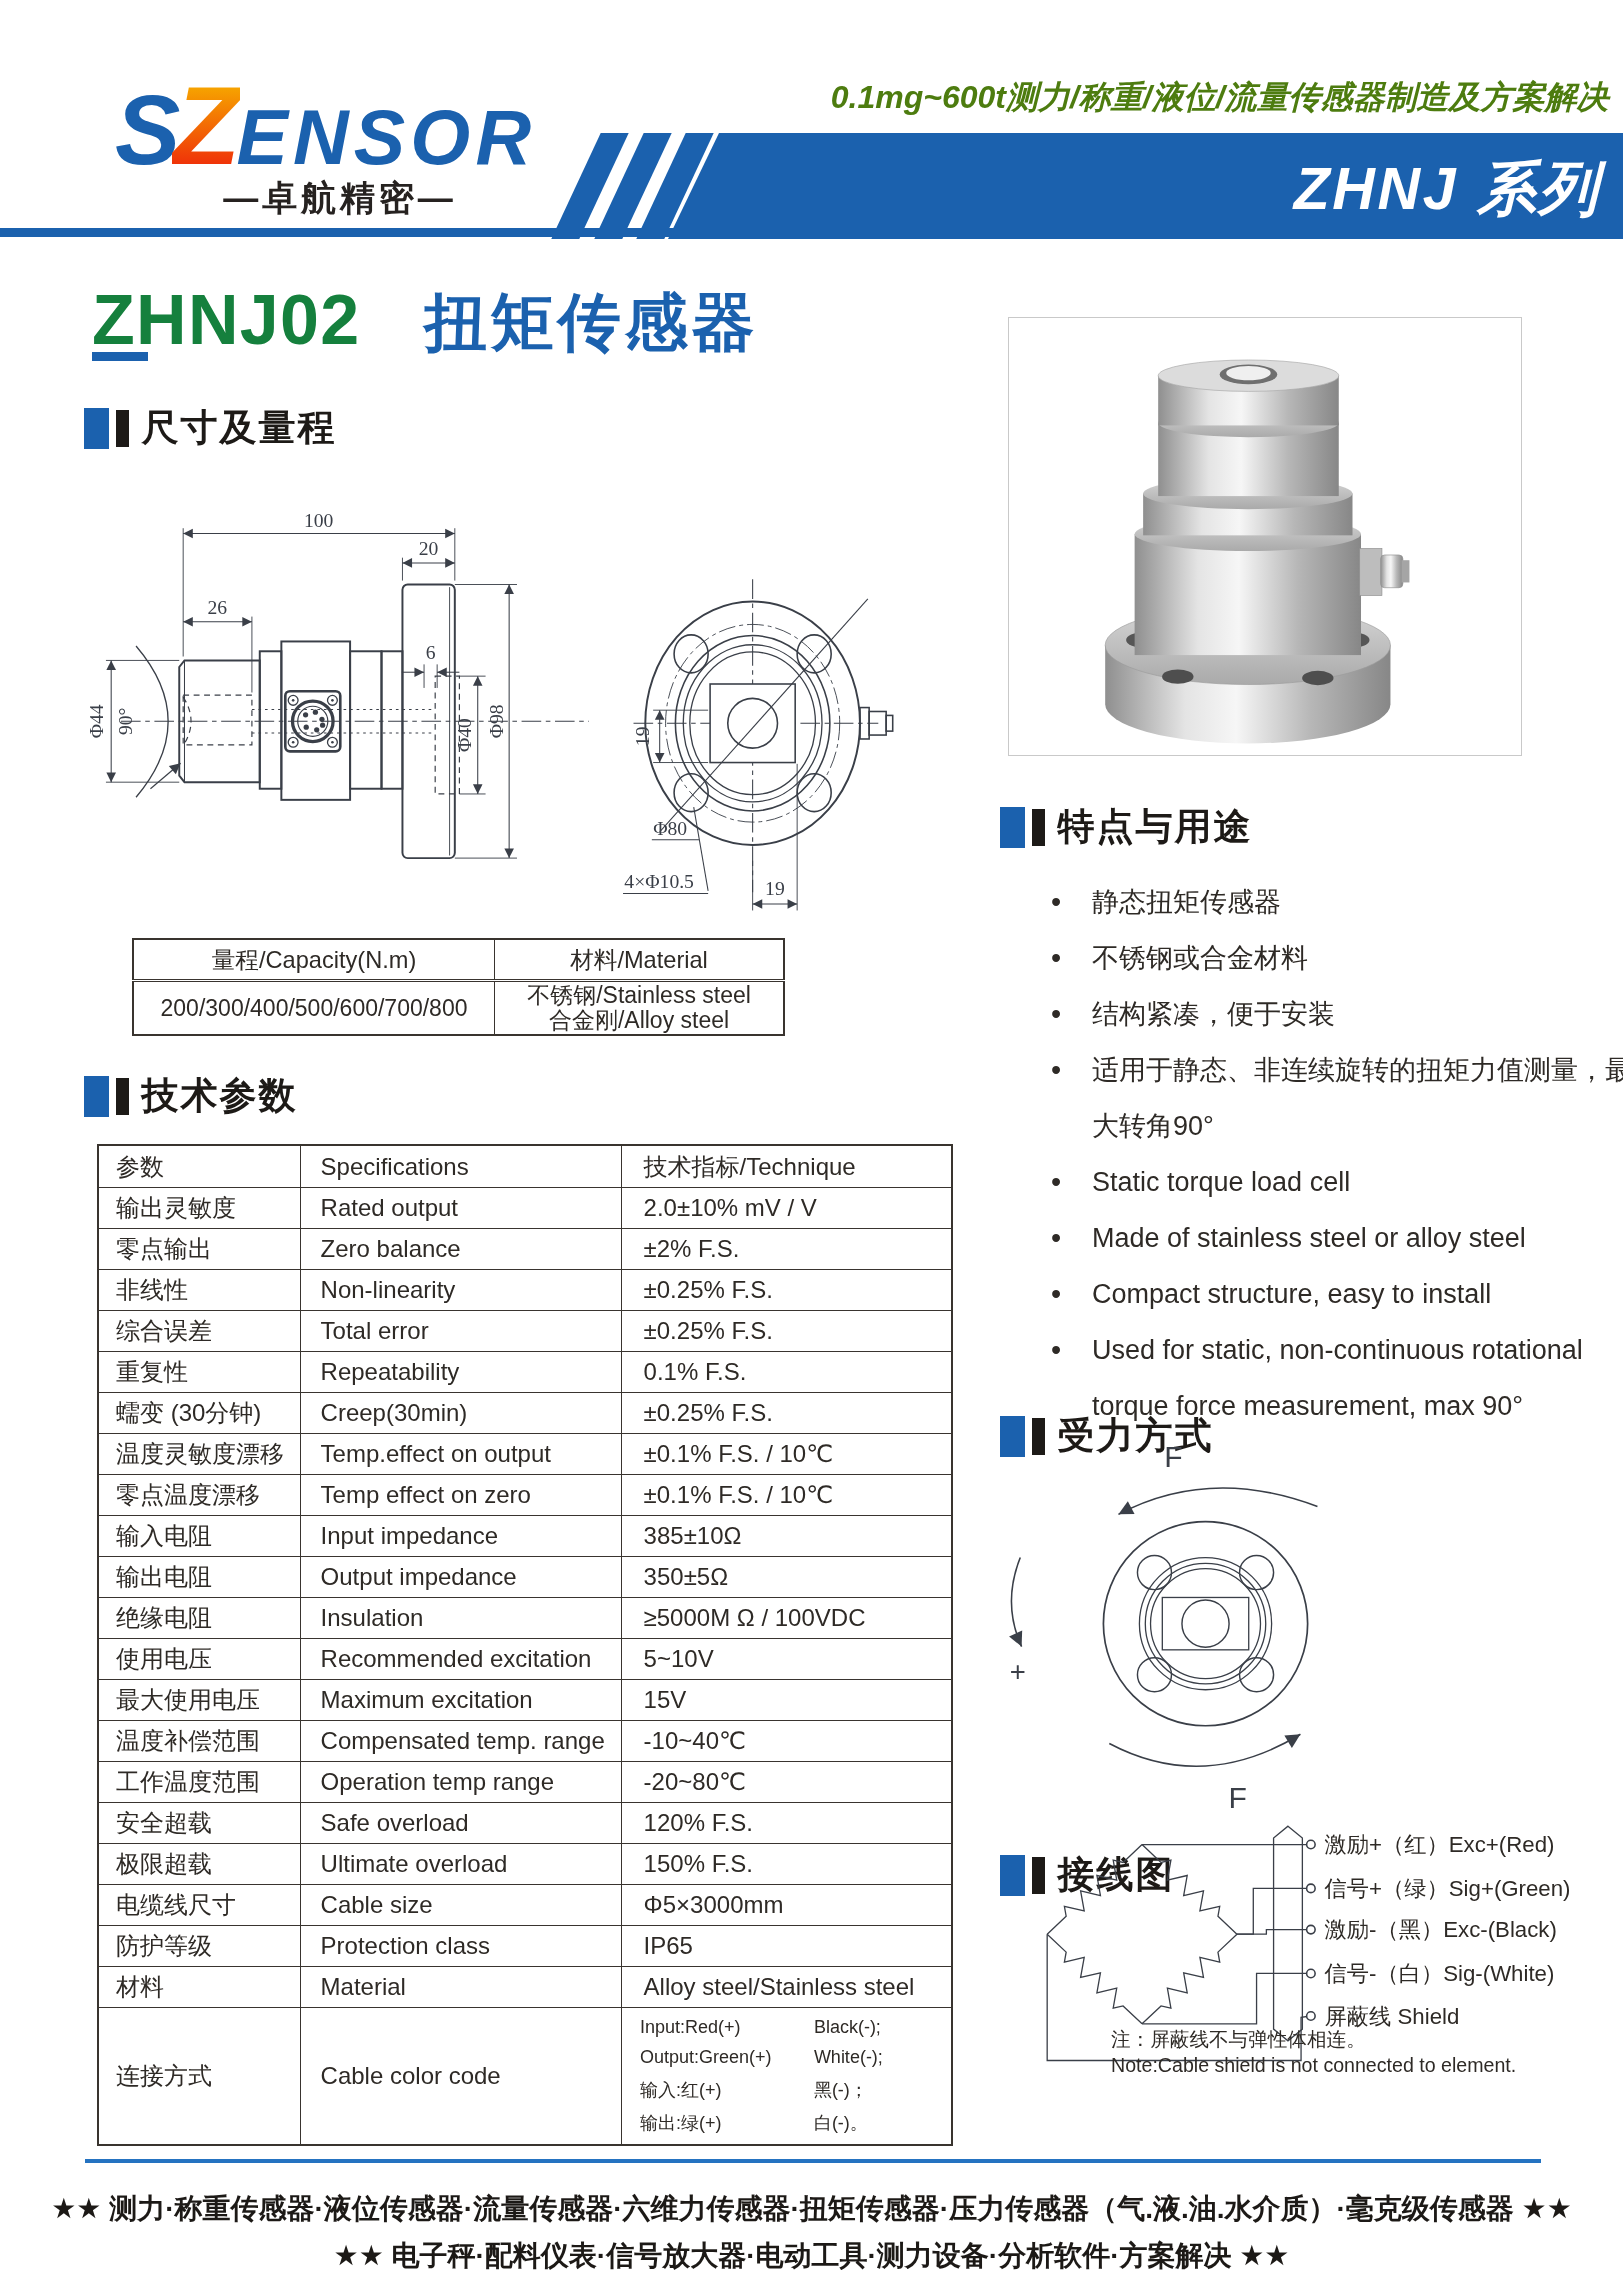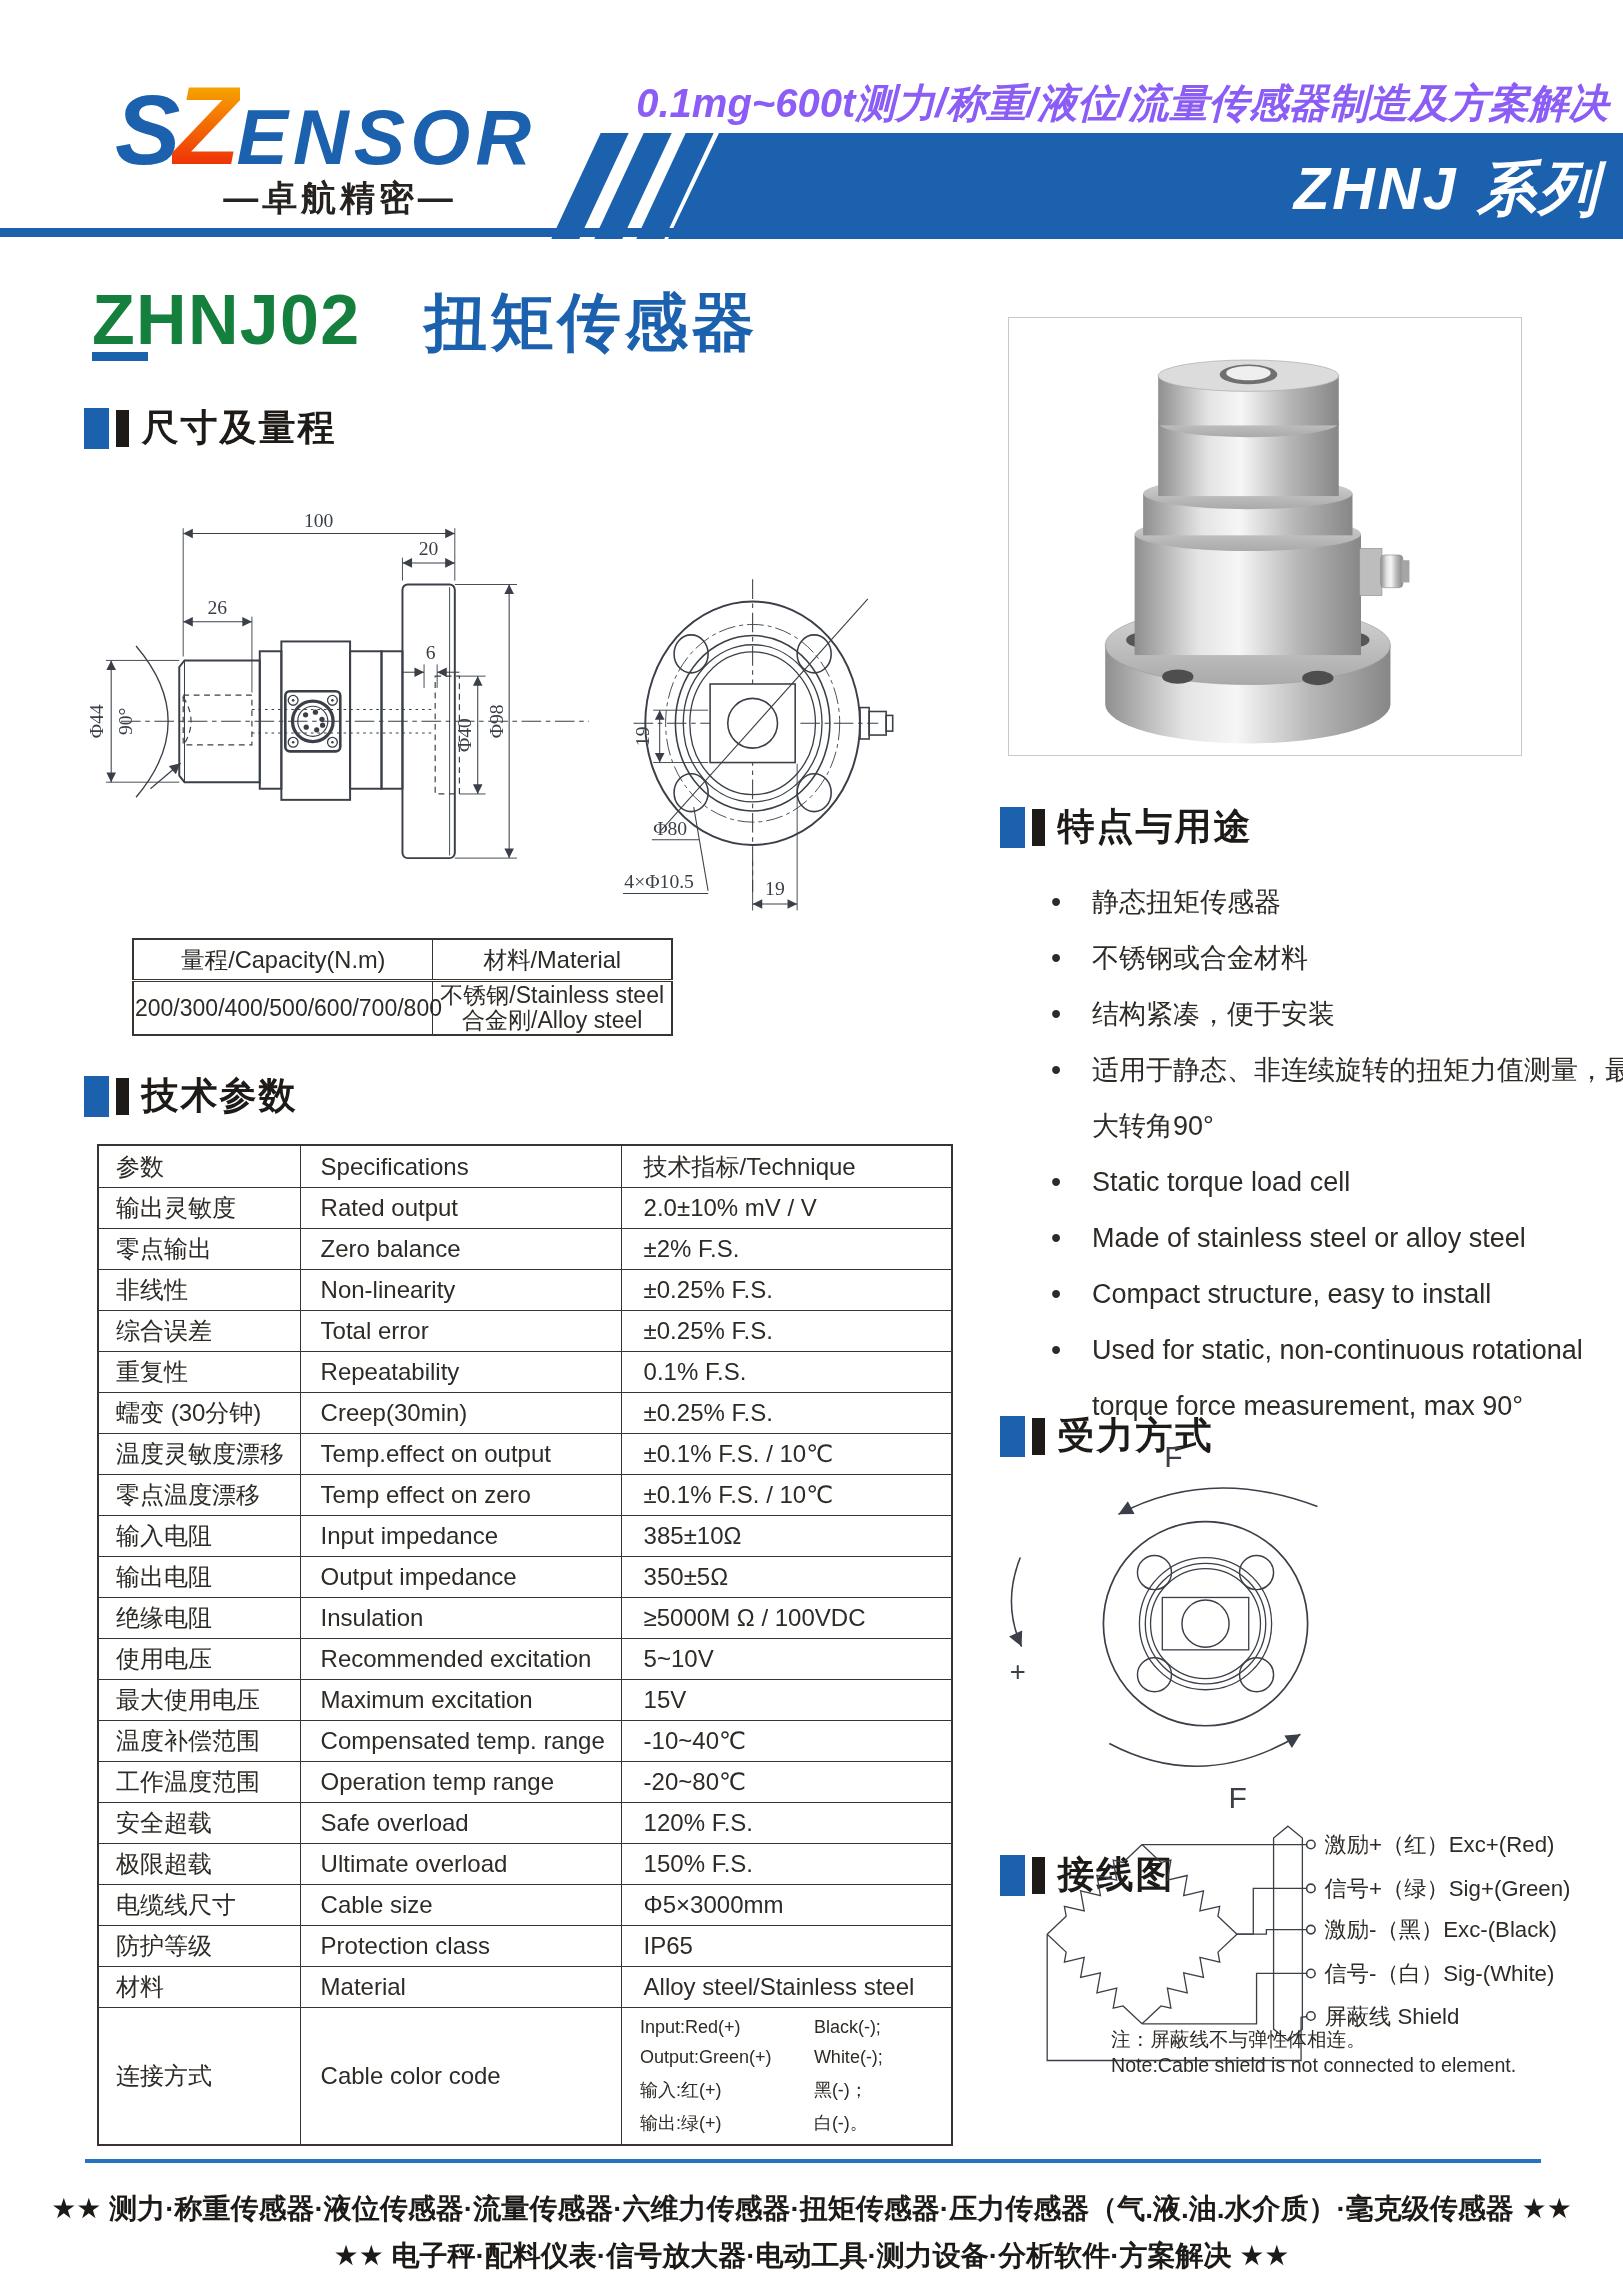--- a/index.html
+++ b/index.html
@@ -8,21 +8,21 @@
   .abs{position:absolute;}
 
   
   .logo-line{position:absolute;left:115px;top:71px;white-space:nowrap;font-style:italic;font-weight:bold;line-height:1;}
   .lg-s{font-size:98px;color:#1b61ae;letter-spacing:1.3px;}
   .lg-z{font-size:111px;color:#f07205;margin-left:-9.2px;background:linear-gradient(180deg,#f6a100 20%,#ef2b09 85%);
         -webkit-background-clip:text;background-clip:text;-webkit-text-fill-color:transparent;}
   .lg-rest{font-size:77px;color:#1b61ae;letter-spacing:5.2px;margin-left:-3.9px;}
   .logo-sub{position:absolute;left:137px;top:175px;width:406px;text-align:center;font-size:35px;font-weight:bold;
             color:#262220;letter-spacing:3.9px;}
-  .slogan{position:absolute;right:14.4px;top:76px;font-size:40px;font-weight:bold;font-style:italic;color:#8b5cf6;
+  .slogan{position:absolute;right:14.4px;top:76px;font-size:32px;font-weight:bold;font-style:italic;color:#4d7c0f;
           white-space:nowrap;}
   .stripes{position:absolute;left:576px;top:133px;height:106px;}
   .stripe{position:absolute;top:0;width:27.5px;height:106px;background:#1b61ae;transform:skewX(-25deg);}
   .banner{position:absolute;left:668px;top:133px;width:956px;height:106px;background:#1b61ae;
           clip-path:polygon(51px 0,100% 0,100% 100%,0 100%);
           display:flex;align-items:center;justify-content:flex-end;padding-right:23.6px;box-sizing:border-box;}
   .banner-text{font-size:59px;font-weight:bold;font-style:italic;color:#ffffff;letter-spacing:2.6px;white-space:nowrap;margin-top:8px;}
   .thinbar{position:absolute;left:0;top:228px;width:677px;height:8.5px;background:#1b61ae;}
 
   
@@ -31,21 +31,21 @@
   .title-dash{position:absolute;left:92px;top:352px;width:56px;height:8.5px;background:#1b61ae;}
 
   
   .sec{position:absolute;display:flex;align-items:center;height:46px;}
   .sec .b1{width:25px;height:41px;background:#1b61ae;}
   .sec .b2{width:13px;height:37px;background:#1d1a17;margin-left:6.5px;}
   .sec .tx{margin-left:13px;font-size:37px;font-weight:bold;color:#1d1a17;letter-spacing:2px;white-space:nowrap;}
 
   
   table{border-collapse:collapse;}
-  .cap-table{position:absolute;left:132px;top:938px;width:541px;table-layout:fixed;border:2px solid #39342f;}
+  .cap-table{position:absolute;left:132px;top:938px;width:653px;table-layout:fixed;border:2px solid #39342f;}
   .cap-table th{height:37px;font-size:23.6px;font-weight:normal;color:#2e2a26;border:1.3px solid #39342f;
                 border-bottom:3.9px double #39342f;text-align:center;}
   .cap-table td{height:50px;font-size:23px;color:#2e2a26;border:1.3px solid #39342f;text-align:center;}
   .cap-mat div{line-height:25px;}
 
   .tech-table{position:absolute;left:97px;top:1144px;width:788px;table-layout:fixed;border:2.6px solid #39342f;}
   .tech-table th,.tech-table td{border:1.3px solid #39342f;font-size:24px;font-weight:normal;color:#2e2a26;
                 text-align:left;vertical-align:middle;}
   .tech-table th{height:39px;}
   .tech-table td{height:38px;}

